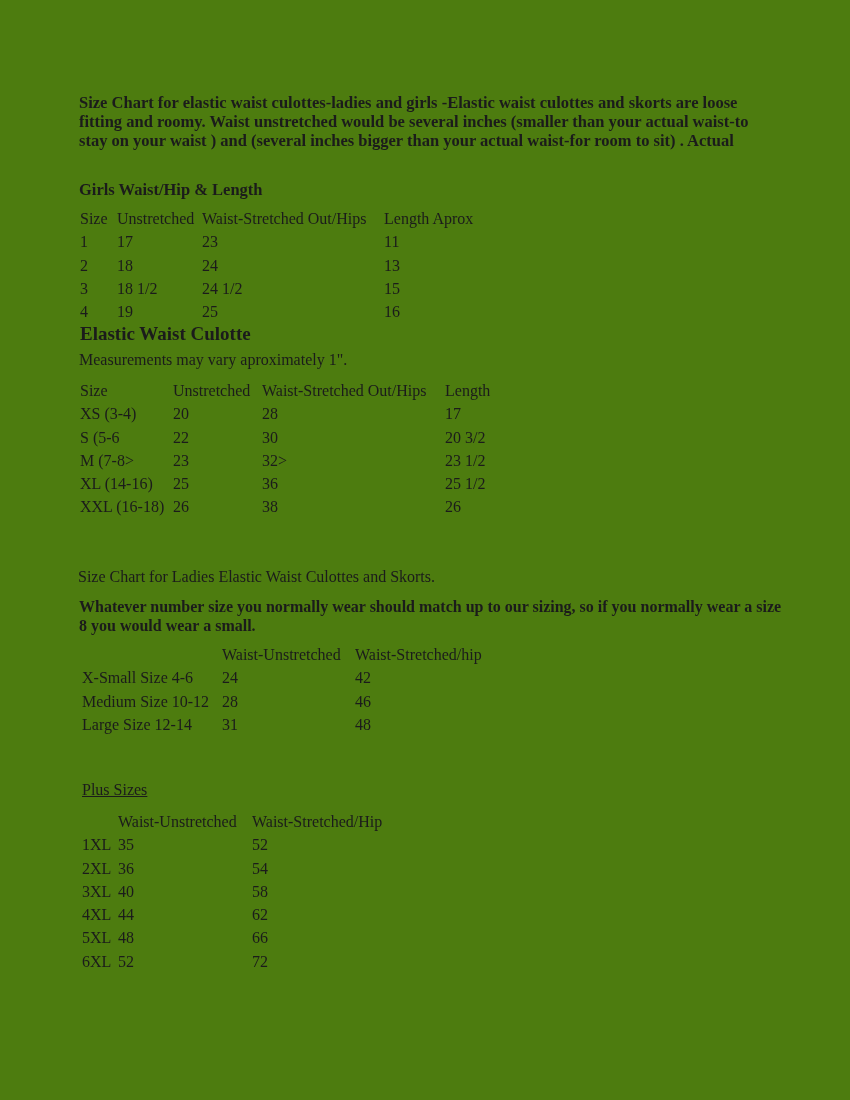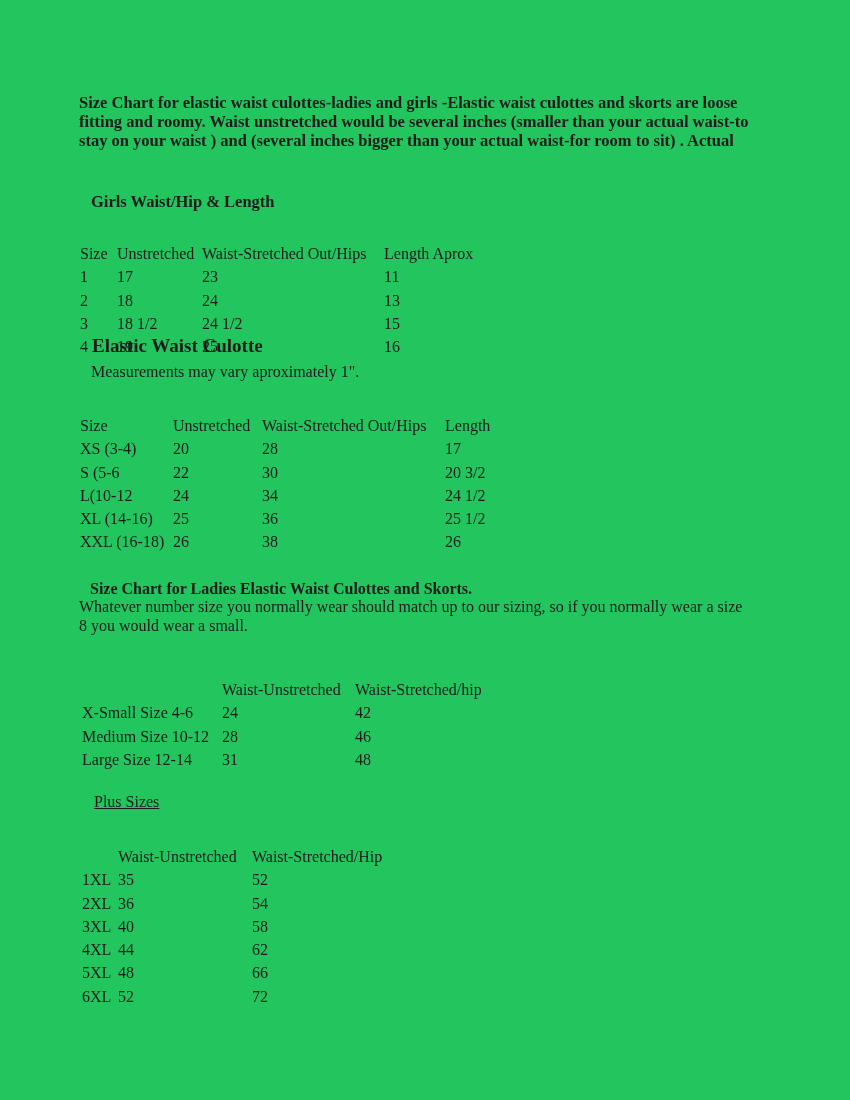--- a/index.html
+++ b/index.html
@@ -4,50 +4,49 @@
 <style>
   html, body {
     margin: 0;
     padding: 0;
     background: #ffffff;
   }
   .page {
     position: relative;
     width: 850px;
     height: 1100px;
-    background: #22c55e;
+    background: #4d7c0f;
     font-family: "Liberation Serif", "DejaVu Serif", serif;
     font-size: 16px;
     color: #1b1b1b;
     overflow: hidden;
   }
   .abs { position: absolute; }
   .bold { font-weight: bold; }
   .line { white-space: nowrap; }
 
   .intro {
     left: 79px;
     top: 93px;
     line-height: 19px;
     font-size: 16.5px;
   }
   .girls-heading   { left: 79px;  top: 180px; line-height: 19px; font-size: 16.5px; }
   .culotte-heading { left: 80px;  top: 324px; line-height: 19px; font-size: 19px; }
   .note            { left: 79px;  top: 350px; line-height: 19px; }
-  .ladies-heading  { left: 78px;  top: 567px; line-height: 19px; font-weight: bold; }
-  .para2           { left: 79px;  top: 597px; line-height: 19px; }
+  .ladies-heading  { left: 78px;  top: 567px; line-height: 19px; font-weight: normal; }
+  .para2           { left: 79px;  top: 597px; line-height: 19px; font-weight: bold; }
   .plus-label      { left: 82px;  top: 780px; line-height: 19px; text-decoration: underline; }
 
-  h2, p { margin: 12px; padding: 0; }
+  h2, p { margin: 0; padding: 0; }
 
   table.t {
     position: absolute;
     border-collapse: collapse;
     table-layout: fixed;
-    margin-top: 35px;
   }
   table.t th, table.t td {
     padding: 0;
     margin: 0;
     font-weight: normal;
     text-align: left;
     vertical-align: top;
     white-space: nowrap;
     overflow: visible;
     line-height: 23.3px;
@@ -140,24 +139,24 @@
           <td>28</td>
           <td>17</td>
         </tr>
         <tr>
           <td>S (5-6</td>
           <td>22</td>
           <td>30</td>
           <td>20 3/2</td>
         </tr>
         <tr>
-          <td>L(10-12</td>
-          <td>24</td>
-          <td>34</td>
-          <td>24 1/2</td>
+          <td>M (7-8&gt;</td>
+          <td>23</td>
+          <td>32&gt;</td>
+          <td>23 1/2</td>
         </tr>
         <tr>
           <td>XL (14-16)</td>
           <td>25</td>
           <td>36</td>
           <td>25 1/2</td>
         </tr>
         <tr>
           <td>XXL (16-18)</td>
           <td>26</td>

